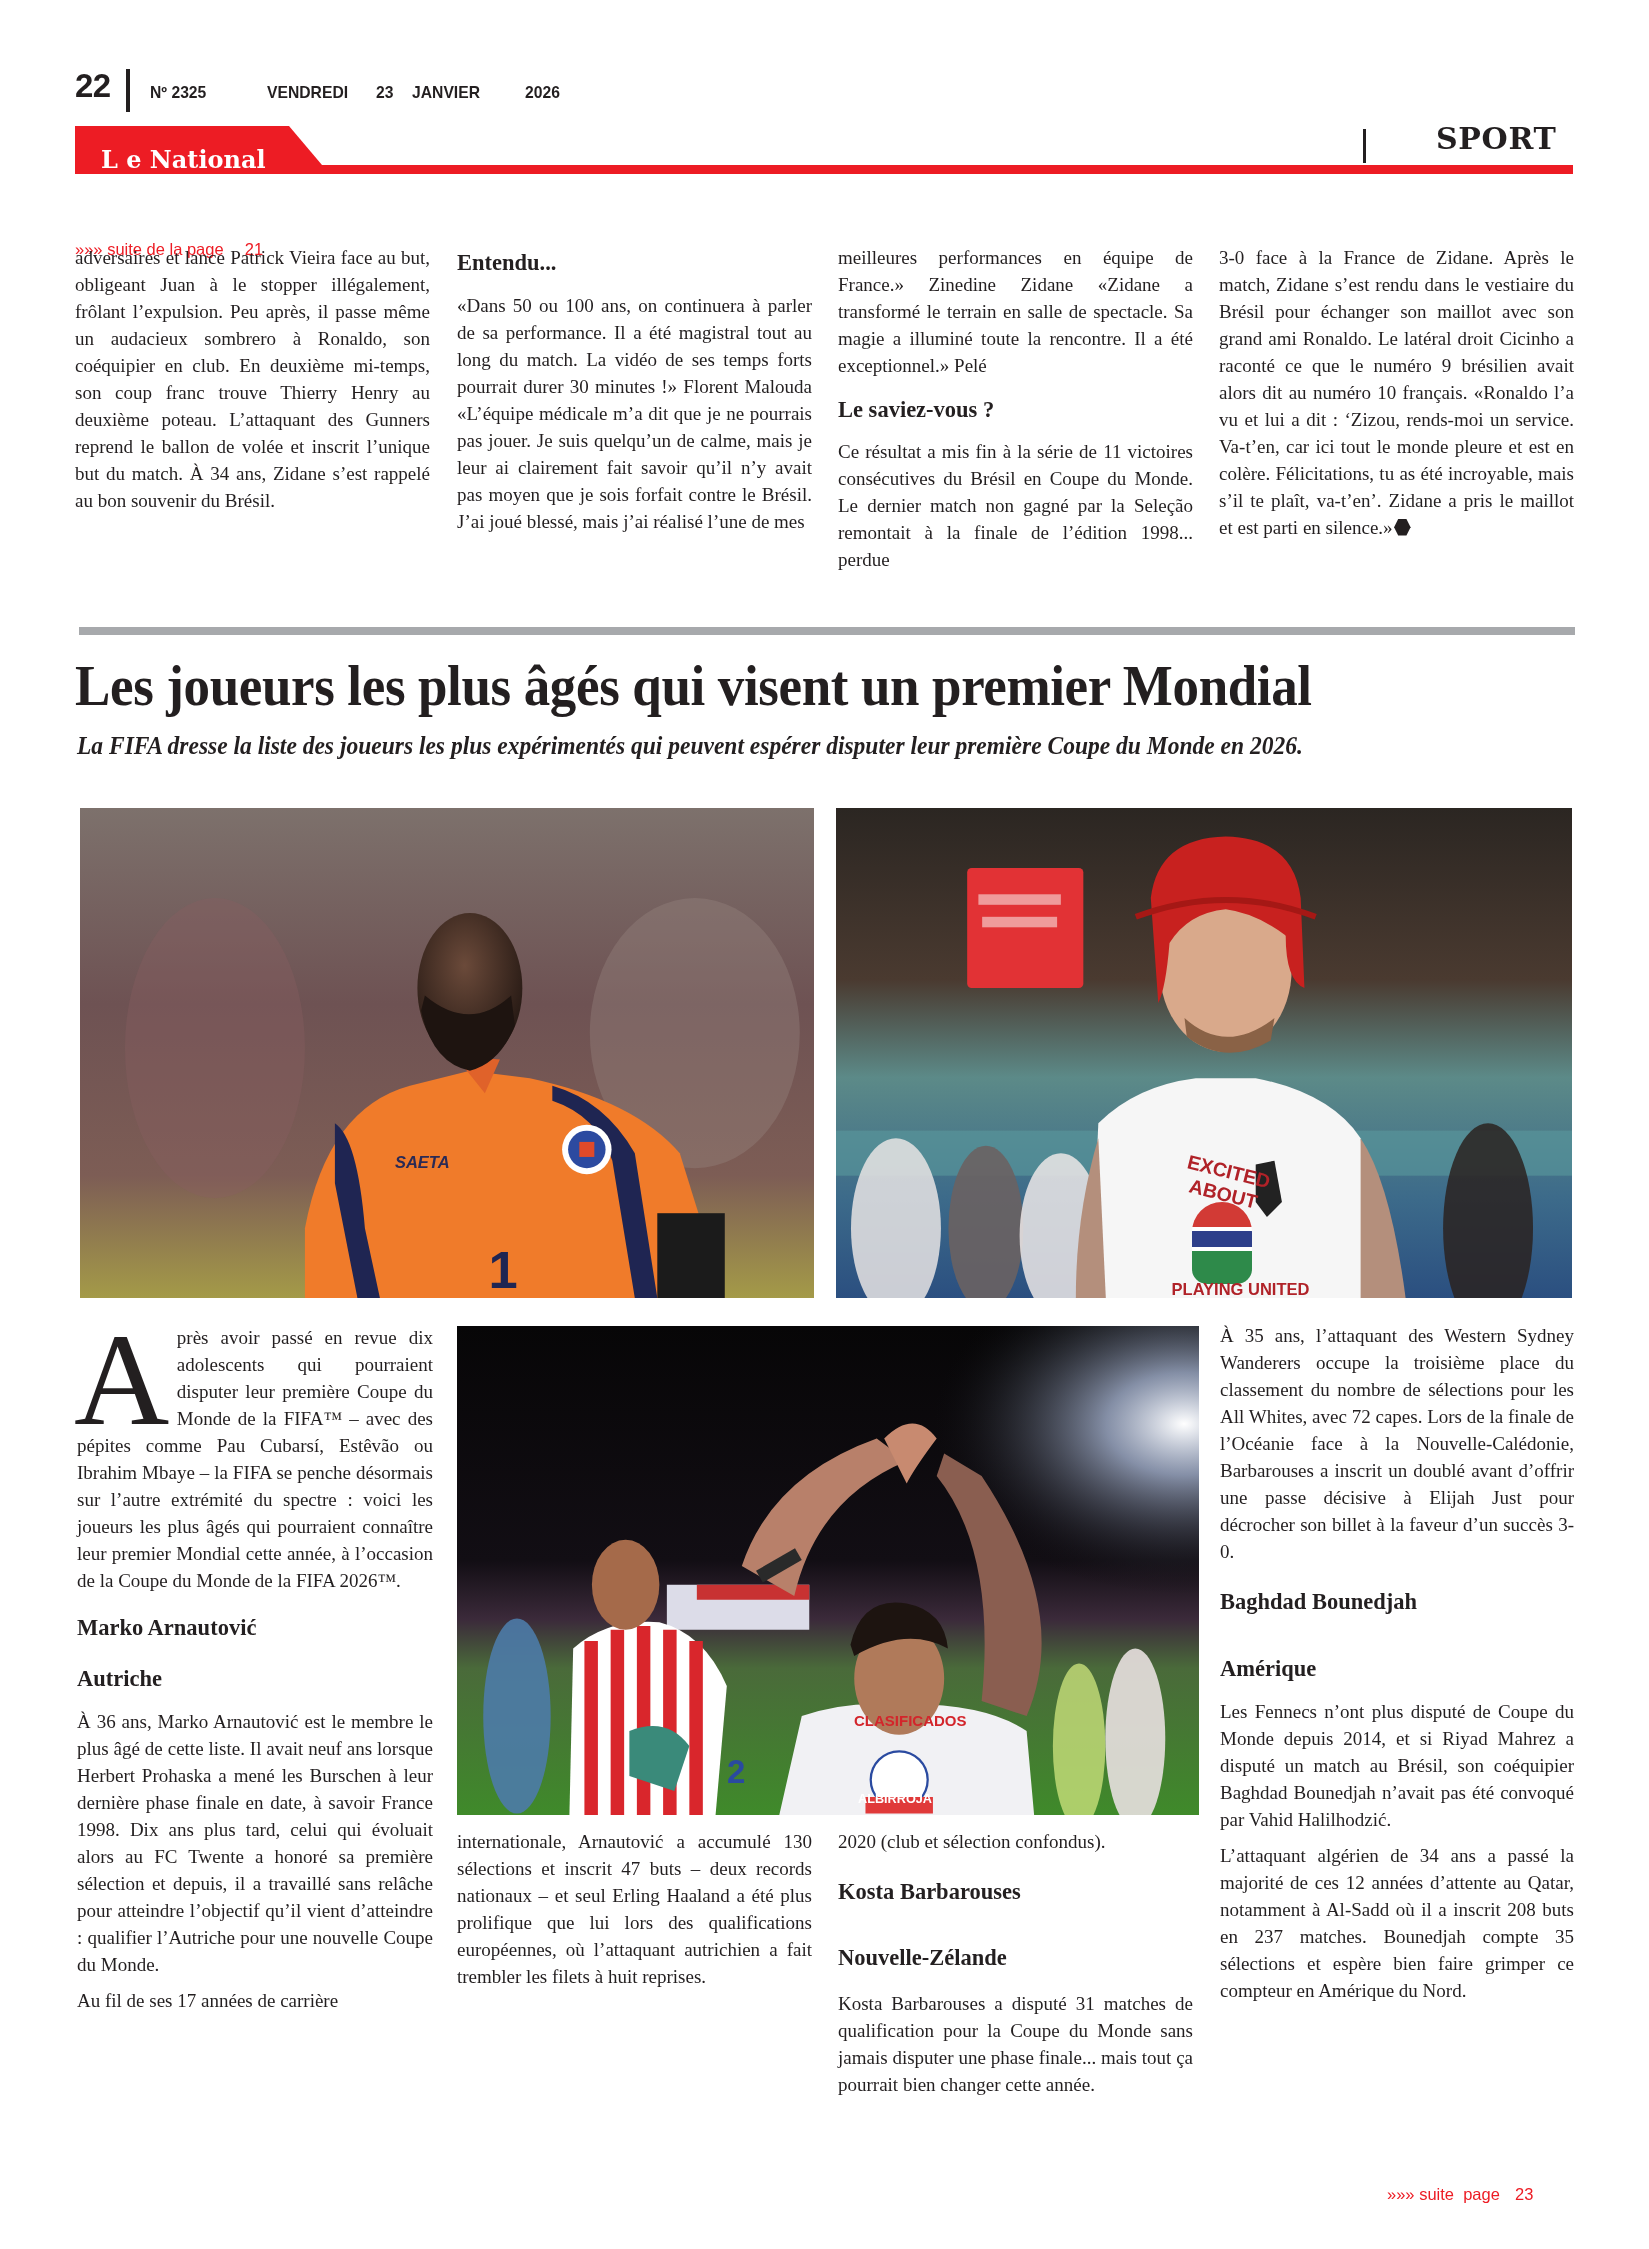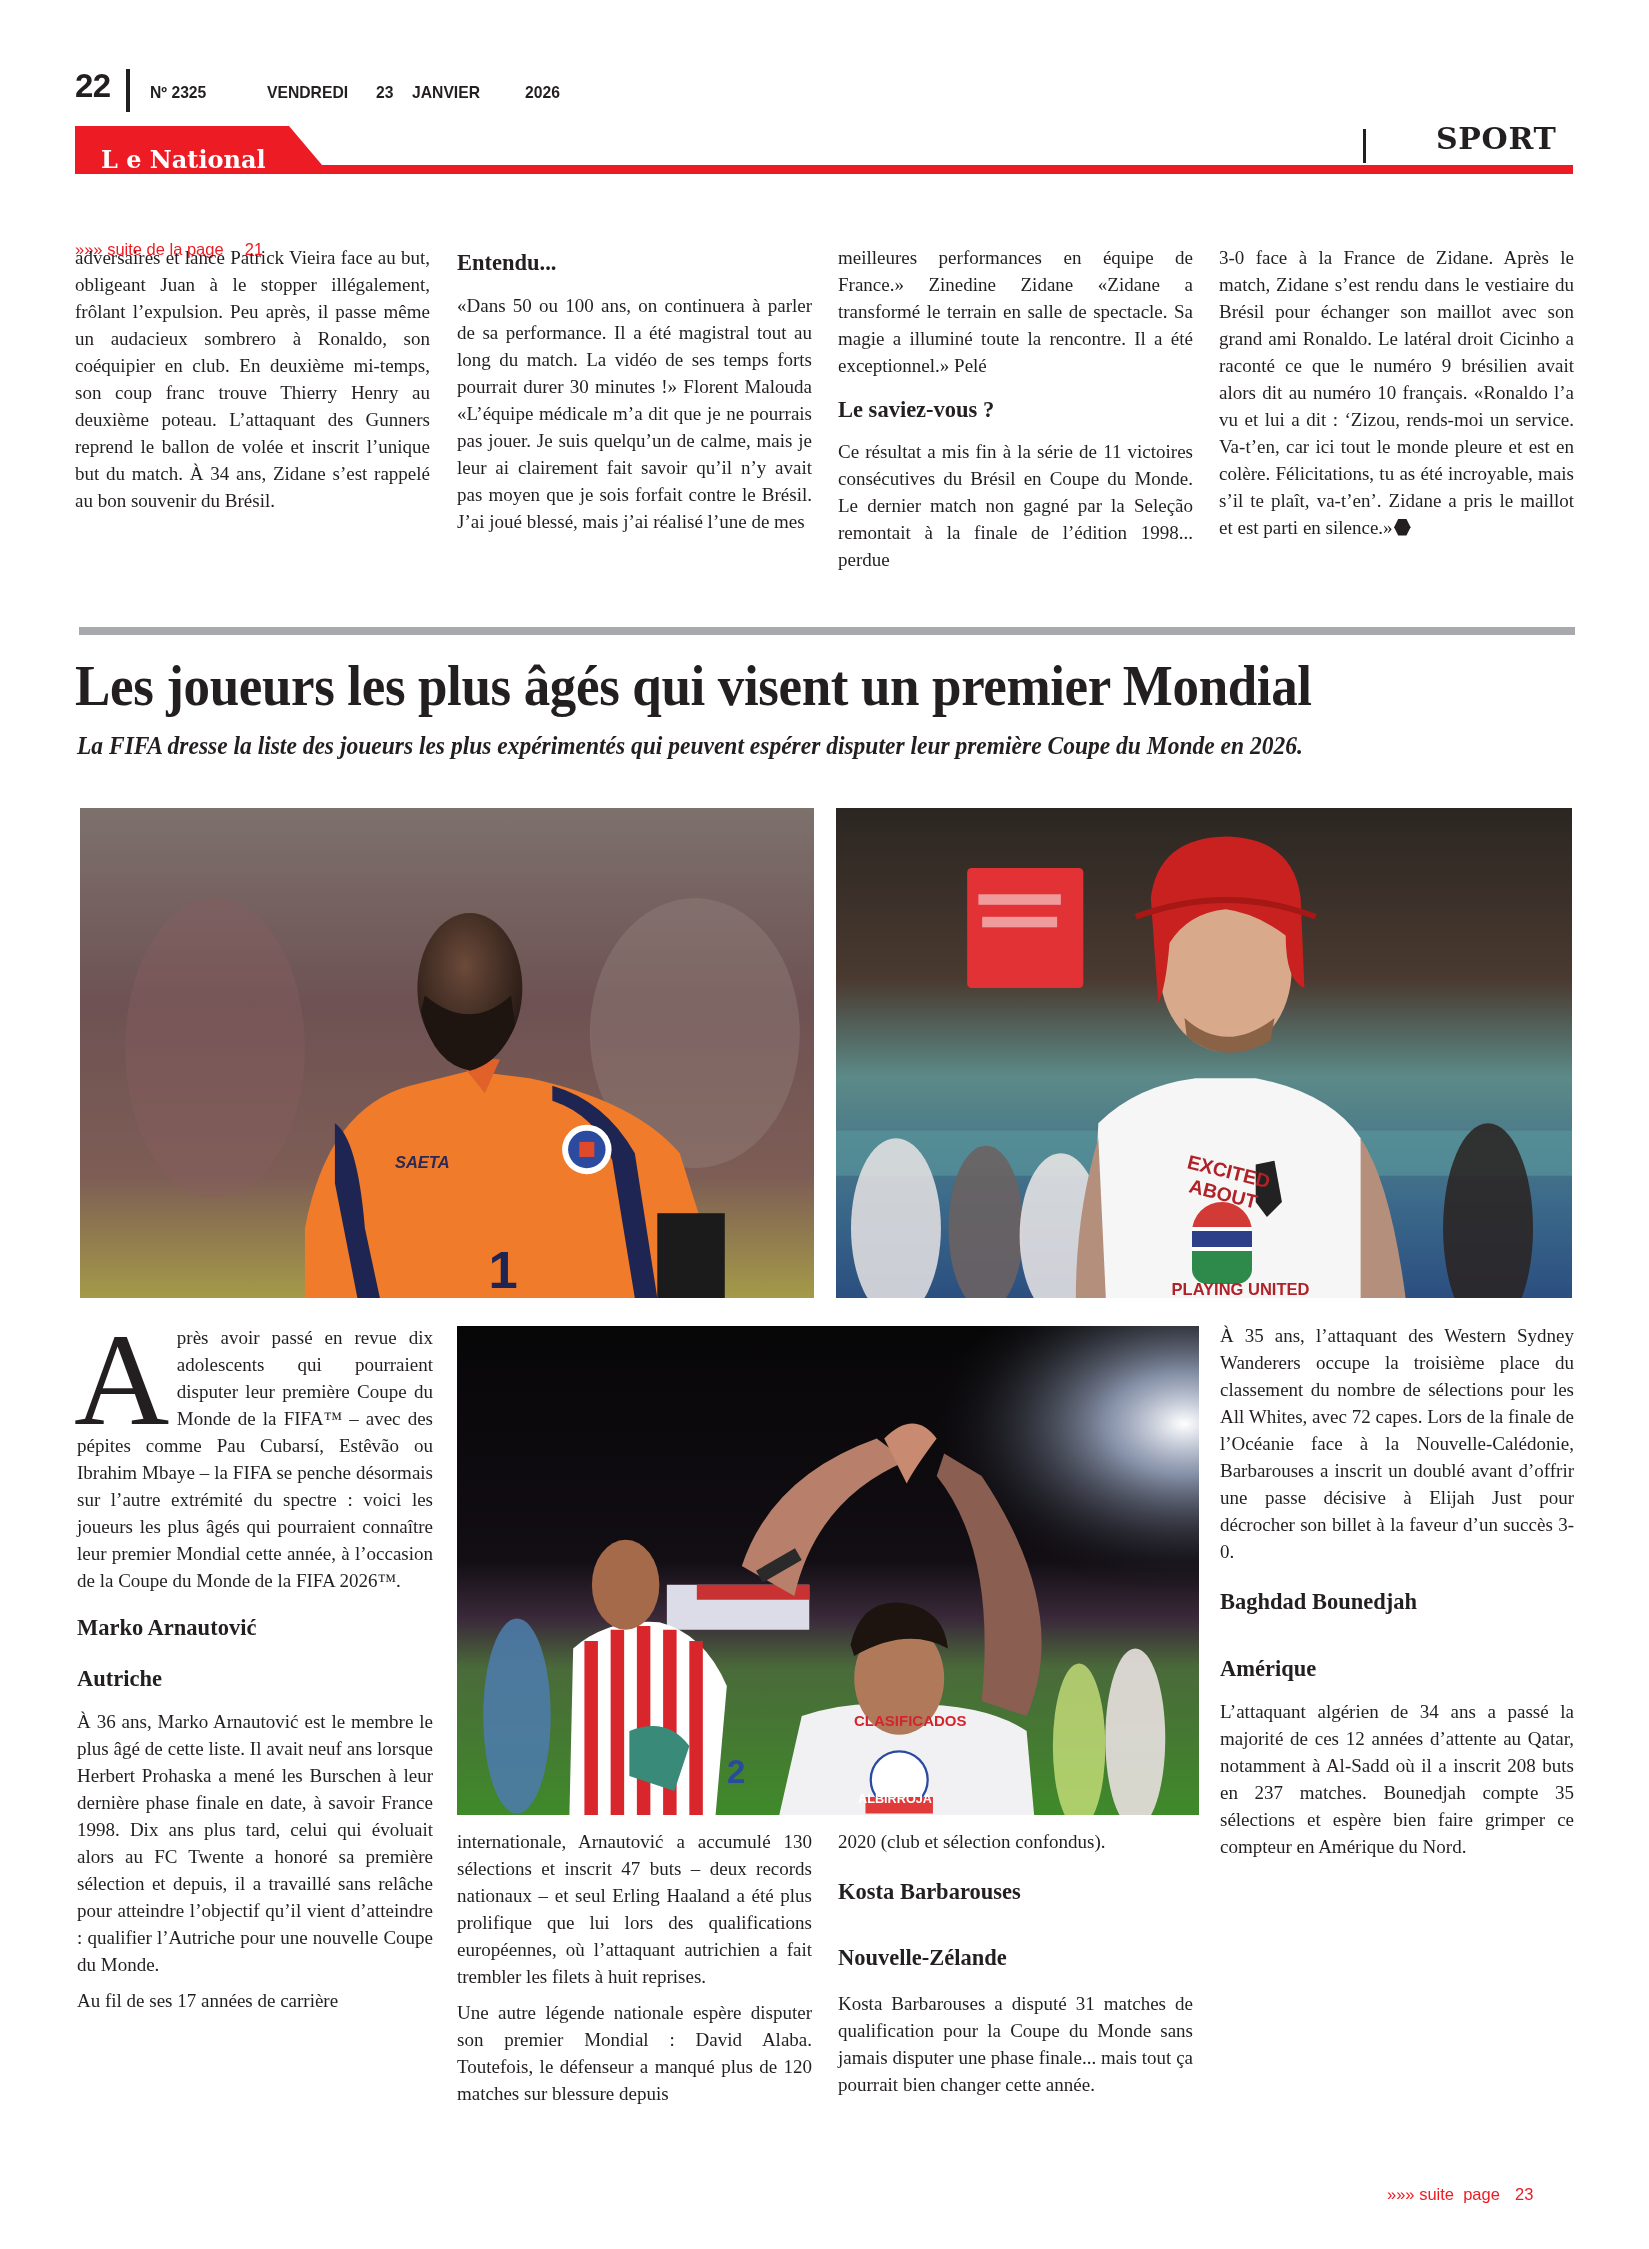--- a/index.html
+++ b/index.html
@@ -213,34 +213,34 @@
     <ellipse cx="905" cy="550" rx="40" ry="120" fill="#e8e0e0" opacity="0.9"></ellipse>
     <ellipse cx="830" cy="560" rx="35" ry="110" fill="#c8e07a" opacity="0.8"></ellipse>
   </svg>
   <div class="abs" style="left:397px; top:386px; width:105px; text-align:center; font-family:'Liberation Sans',sans-serif; font-weight:bold; font-size:15px; color:#d3252b;">CLASIFICADOS</div>
   <div class="abs" style="left:401px; top:466px; width:97px; text-align:left; font-family:'Liberation Sans',sans-serif; font-weight:bold; font-size:12.7px; color:#ffffff;">ALBIRROJA</div>
   <div class="abs" style="left:270px; top:427px; font-family:'Liberation Sans',sans-serif; font-weight:bold; font-size:33px; color:#2a4aa0;">2</div>
 </div>
 
 <div class="abs col" style="left:457px; top:1828px; width:355px;">
   <p>internationale, Arnautović a accumulé 130 sélections et inscrit 47 buts – deux records nationaux – et seul Erling Haaland a été plus prolifique que lui lors des qualifications européennes, où l’attaquant autrichien a fait trembler les filets à huit reprises.</p>
-  <p>Une autre légende nationale espère disputer son premier Mondial : David Alaba. Toutefois, le défenseur a manqué plus de 120 matches sur blessure depuis</p>
 </div>
 
 <div class="abs col" style="left:838px; top:1828px; width:355px;">
   <p style="margin-bottom:22.5px">2020 (club et sélection confondus).</p>
   <h3 class="subhead" style="margin:0 0 39px 0;">Kosta Barbarouses</h3>
   <h3 class="subhead" style="margin:0 0 19.5px 0;">Nouvelle-Zélande</h3>
   <p>Kosta Barbarouses a disputé 31 matches de qualification pour la Coupe du Monde sans jamais disputer une phase finale... mais tout ça pourrait bien changer cette année.</p>
 </div>
 
 <div class="abs col" style="left:1220px; top:1322px; width:354px;">
   <p style="margin-bottom:22.5px">À 35 ans, l’attaquant des Western Sydney Wanderers occupe la troisième place du classement du nombre de sélections pour les All Whites, avec 72 capes. Lors de la finale de l’Océanie face à la Nouvelle-Calédonie, Barbarouses a inscrit un doublé avant d’offrir une passe décisive à Elijah Just pour décrocher son billet à la faveur d’un succès 3-0.</p>
   <h3 class="subhead" style="margin:0 0 40px 0;">Baghdad Bounedjah</h3>
   <h3 class="subhead" style="margin:0 0 16.5px 0;">Amérique</h3>
+  <p>Les Fennecs n’ont plus disputé de Coupe du Monde depuis 2014, et si Riyad Mahrez a disputé un match au Brésil, son coéquipier Baghdad Bounedjah n’avait pas été convoqué par Vahid Halilhodzić.</p>
   <p>L’attaquant algérien de 34 ans a passé la majorité de ces 12 années d’attente au Qatar, notamment à Al-Sadd où il a inscrit 208 buts en 237 matches. Bounedjah compte 35 sélections et espère bien faire grimper ce compteur en Amérique du Nord.</p>
 </div>
 
 <div class="abs jump" style="left:1387px; top:2149px;">
   <span>»»»</span>
   <span style="white-space:pre">suite  page</span>
   <span style="margin-left:10.5px">23</span>
 </div>
 
 

